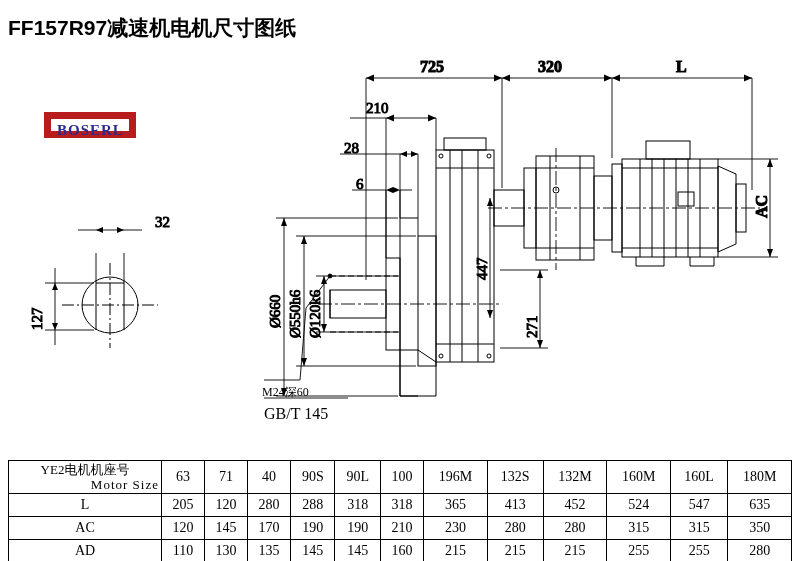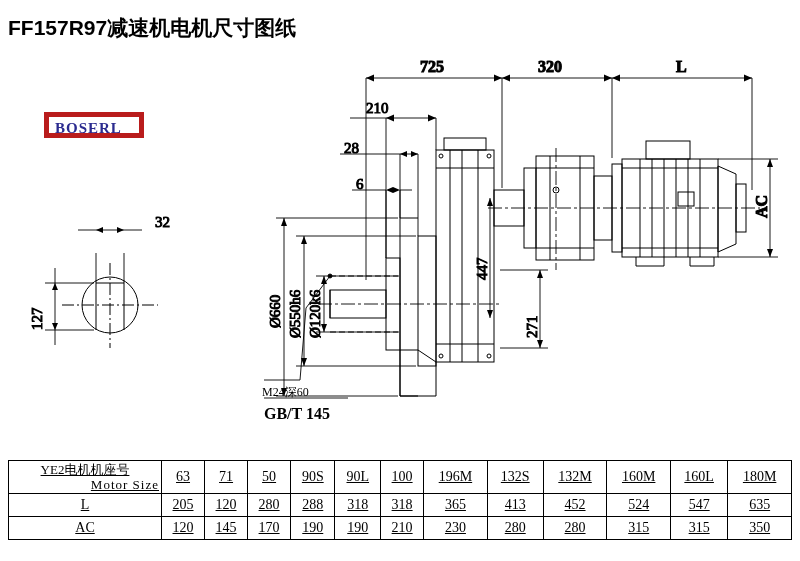--- a/index.html
+++ b/index.html
@@ -46,23 +46,23 @@
   .dimtext-b {
     font-family: "Liberation Serif", serif;
     font-size: 16px;
     font-weight: bold;
     fill: #000;
   }
   .logo {
     position: absolute;
     left: 44px;
     top: 104px;
-    width: 100px;
+    width: 92px;
     height: 26px;
-    border: 5px solid #b91c1c;
+    border: 7px solid #b91c1c;
     box-sizing: border-box;
   }
   .logo span {
     position: absolute;
     left: 6px;
     top: 3px;
     font-family: "Liberation Serif", serif;
     font-weight: bold;
     font-size: 15px;
     color: #2b2b8f;
@@ -76,21 +76,20 @@
     font-family: "Liberation Serif", serif;
     font-size: 14px;
     width: 784px;
   }
   table.spec td, table.spec th {
     border: 1px solid #000;
     text-align: center;
     padding: 1px 2px;
     font-weight: normal;
     height: 20px;
-    text-decoration: underline;
   }
   table.spec td.rowhdr {
     width: 148px;
     text-align: center;
   }
   .hdr-cn {
     display: block;
     font-size: 13px;
     line-height: 15px;
   }
@@ -338,33 +337,33 @@
         <line x1="264" y1="372" x2="300" y2="372"></line>
         <circle cx="330" cy="268" r="2" fill="#000"></circle>
         <line x1="264" y1="390" x2="348" y2="390"></line>
       </g>
 
     </g>
   </svg>
 
   <div style="position:absolute;left:262px;top:374px;width:200px;">
     <div style="font-family:'Liberation Serif',serif;font-size:12px;line-height:21px;">M24深60</div>
-    <div style="font-family:'Liberation Serif',serif;font-size:16px;line-height:21px;padding-left:2px;font-weight:bold;">GB/T 145</div>
+    <div style="font-family:'Liberation Serif',serif;font-size:16px;line-height:21px;padding-left:2px;">GB/T 145</div>
   </div>
 
   <table class="spec">
     <tbody>
         <tr>
           <th class="rowhdr">
             <span class="hdr-cn">YE2电机机座号</span>
             <span class="hdr-en">Motor Size</span>
           </th>
           <th>63</th>
           <th>71</th>
-          <th>50</th>
+          <th>40</th>
           <th>90S</th>
           <th>90L</th>
           <th>100</th>
           <th>196M</th>
           <th>132S</th>
           <th>132M</th>
           <th>160M</th>
           <th>160L</th>
           <th>180M</th>
         </tr>
@@ -391,16 +390,31 @@
           <td>190</td>
           <td>190</td>
           <td>210</td>
           <td>230</td>
           <td>280</td>
           <td>280</td>
           <td>315</td>
           <td>315</td>
           <td>350</td>
         </tr>
+        <tr>
+          <td class="rowhdr">AD</td>
+          <td>110</td>
+          <td>130</td>
+          <td>135</td>
+          <td>145</td>
+          <td>145</td>
+          <td>160</td>
+          <td>215</td>
+          <td>215</td>
+          <td>215</td>
+          <td>255</td>
+          <td>255</td>
+          <td>280</td>
+        </tr>
       </tbody>
   </table>
 
 </div>
 
 </body></html>

